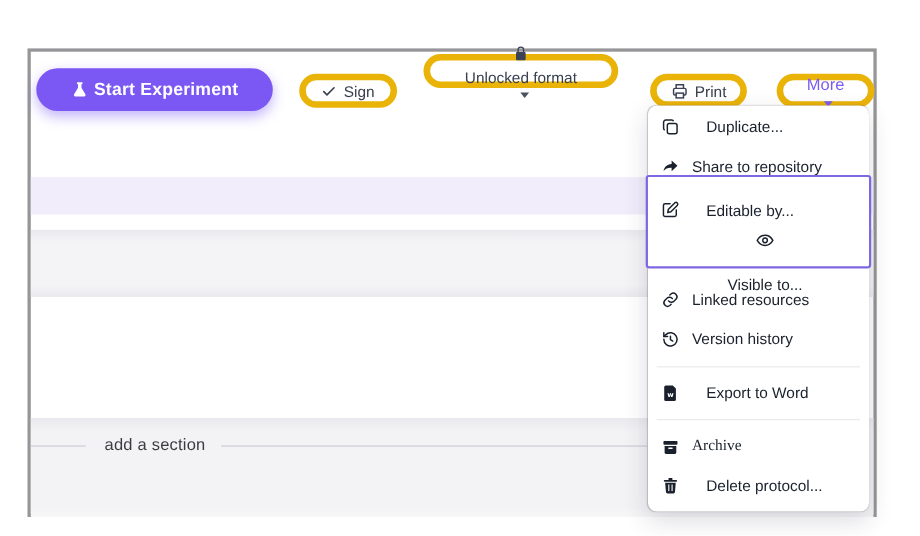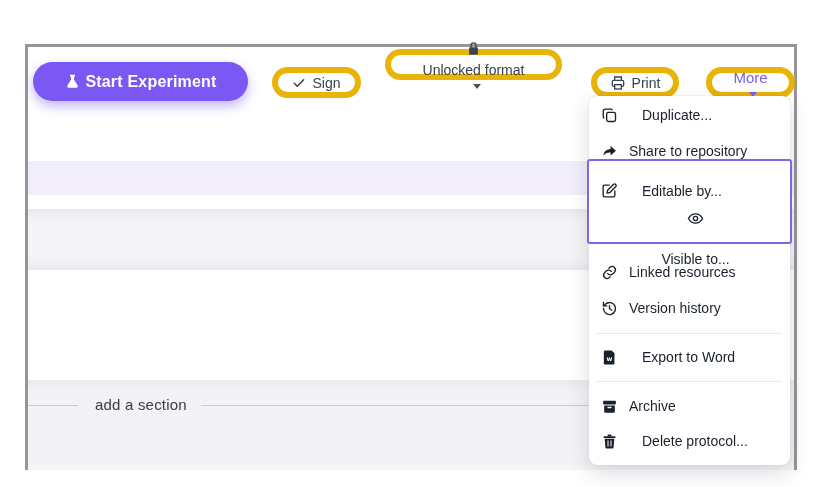--- a/index.html
+++ b/index.html
@@ -188,21 +188,21 @@
         <svg width="17" height="17" viewBox="0 0 24 24">
           <path d="M6 2h9l4 4v14a2 2 0 0 1-2 2H6a2 2 0 0 1-2-2V4a2 2 0 0 1 2-2z" fill="#1a212d"></path>
           <text x="12" y="17" text-anchor="middle" font-family="DejaVu Sans, sans-serif" font-size="9" font-weight="bold" fill="#ffffff">w</text>
         </svg>
       </span>
       <span>Export to Word</span>
     </div>
 
     <div class="menu-divider" style="top:285px;"></div>
 
-    <div class="menu-item wide-gap" style="top:298px;">
+    <div class="menu-item wide-gap" style="top:298px;font-family:Liberation Serif, serif;">
       <span style="display:inline-flex;">
         <svg width="17" height="17" viewBox="0 0 24 24" fill="#1a212d">
           <rect x="3" y="4" width="18" height="5" rx="1"></rect>
           <path d="M4.5 10.5h15V19a1.8 1.8 0 0 1-1.8 1.8H6.3A1.8 1.8 0 0 1 4.5 19v-8.5z"></path>
           <rect x="9" y="12.3" width="6" height="2" rx="1" fill="#ffffff"></rect>
         </svg>
       </span>
       <span>Archive</span>
     </div>
 

